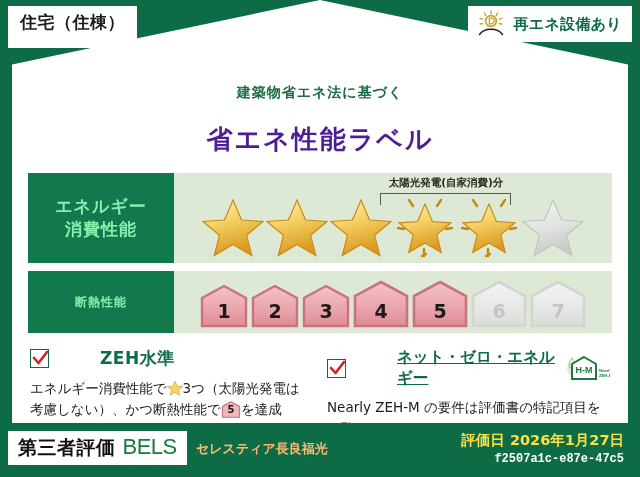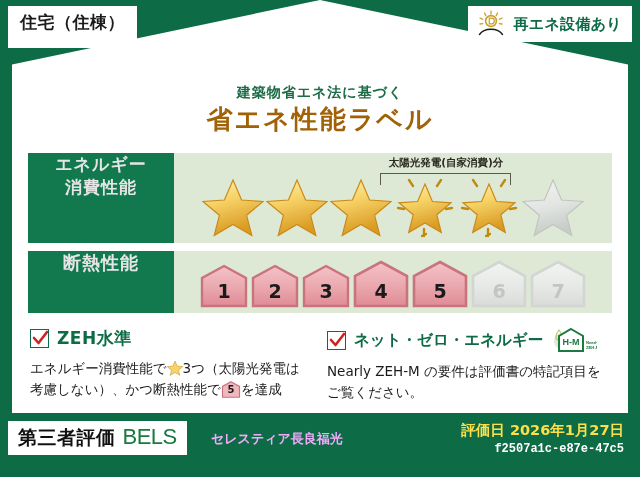--- a/index.html
+++ b/index.html
@@ -71,40 +71,40 @@
     z-index: 3;
   }
 
   .title-wrap { text-align: center; padding-top: 6px; }
   .title-sub {
     font-size: 14px; font-weight: bold; color: #1d6b45;
     letter-spacing: 1px;
     font-family: "DejaVu Sans", "Liberation Sans", sans-serif;
   }
   .title-main {
-    font-size: 26px; font-weight: bold; color: #a16207;
-    letter-spacing: 2px; margin-top: 0;
+    font-size: 26px; font-weight: bold; color: #4c1d95;
+    letter-spacing: 2px; margin-top: 20px;
     font-family: "DejaVu Sans", "Liberation Sans", sans-serif;
   }
 
   
   .rows { margin-top: 16px; padding: 0 16px; }
 
   .perf-row { display: flex; align-items: stretch; margin-bottom: 8px; }
 
   .row-label {
     width: 146px; flex: 0 0 146px;
     background: #12794f;
     display: flex; flex-direction: column;
-    align-items: center; 
-    color: #e5e5e5; font-weight: bold;
+    align-items: center; justify-content: center;
+    color: #86efac; font-weight: bold;
     font-family: "DejaVu Sans", "Liberation Sans", sans-serif;
   }
   .row-label .l1 { font-size: 17px; letter-spacing: 1px; line-height: 1.35; }
-  .row-label.single .l1 { font-size: 18px; }
+  .row-label.single .l1 { font-size: 12px; }
 
   .row-body {
     flex: 1 1 auto;
     background: #dee9d5;
     position: relative;
     display: flex; align-items: flex-end; justify-content: center;
   }
 
   
   .energy-row .row-body { height: 90px; padding-bottom: 6px; }
@@ -150,61 +150,62 @@
   .checkbox {
     width: 19px; height: 19px; flex: 0 0 19px;
     border: 1.5px solid #0d6b46; background: #fff;
     position: relative;
   }
   .checkbox svg { position: absolute; left: 1px; top: 0px; width: 17px; height: 17px; }
   .crit-title {
     font-size: 17px; font-weight: bold; color: #0d6b46;
     letter-spacing: 0.5px;
     font-family: "DejaVu Sans", "Liberation Sans", sans-serif;
-  }
-  .crit-title.narrow { font-size: 15.5px; letter-spacing: 0px; }
+    margin-left: 43px;
+  }
+  .crit-title.narrow { font-size: 15.5px; letter-spacing: 0px; text-decoration: underline; }
   .zehm-logo { width: 44px; height: 26px; margin-left: 2px; flex: 0 0 44px; }
 
   .crit-text {
     margin-top: 8px;
     font-size: 13.5px; line-height: 1.55; color: #1b1b1b;
     font-family: "DejaVu Sans", "Liberation Sans", sans-serif;
   }
   .inline-star { display: inline-block; vertical-align: -3px; width: 16px; height: 16px; }
   .inline-house { display: inline-block; vertical-align: -4px; width: 20px; height: 17px; position: relative; }
   .inline-house .n {
     position: absolute; left: 0; right: 0; bottom: 0px;
     text-align: center; font-size: 10px; font-weight: bold; color: #1b1b1b;
   }
 
   
   .footer {
     position: absolute;
     left: 0; bottom: 0;
-    width: 640px; height: 64px;
+    width: 640px; height: 54px;
     background: #0d6b46;
     z-index: 4;
   }
   .bels-box {
     position: absolute; left: 8px; top: 8px;
     background: #ffffff;
     padding: 3px 10px 4px 10px;
     display: flex; align-items: baseline; gap: 7px;
   }
   .bels-jp {
     font-size: 19px; font-weight: bold; color: #111111; letter-spacing: 0.5px;
     font-family: "DejaVu Sans", "Liberation Sans", sans-serif;
   }
   .bels-en {
     font-size: 22px; font-weight: normal; color: #1a7a3f; letter-spacing: -0.5px;
     font-family: "Liberation Sans", sans-serif;
   }
   .bldg-name {
-    position: absolute; left: 211px; top: 17px;
-    font-size: 13px; font-weight: bold; color: #f0abfc;
+    position: absolute; left: 196px; top: 17px;
+    font-size: 13px; font-weight: bold; color: #fdba74;
     font-family: "DejaVu Sans", "Liberation Sans", sans-serif;
   }
   .eval-date {
     position: absolute; right: 16px; top: 8px;
     text-align: right;
     font-size: 14.5px; font-weight: bold; color: #fde047;
     font-family: "DejaVu Sans", "Liberation Sans", sans-serif;
   }
   .eval-id {
     position: absolute; right: 16px; top: 29px;

